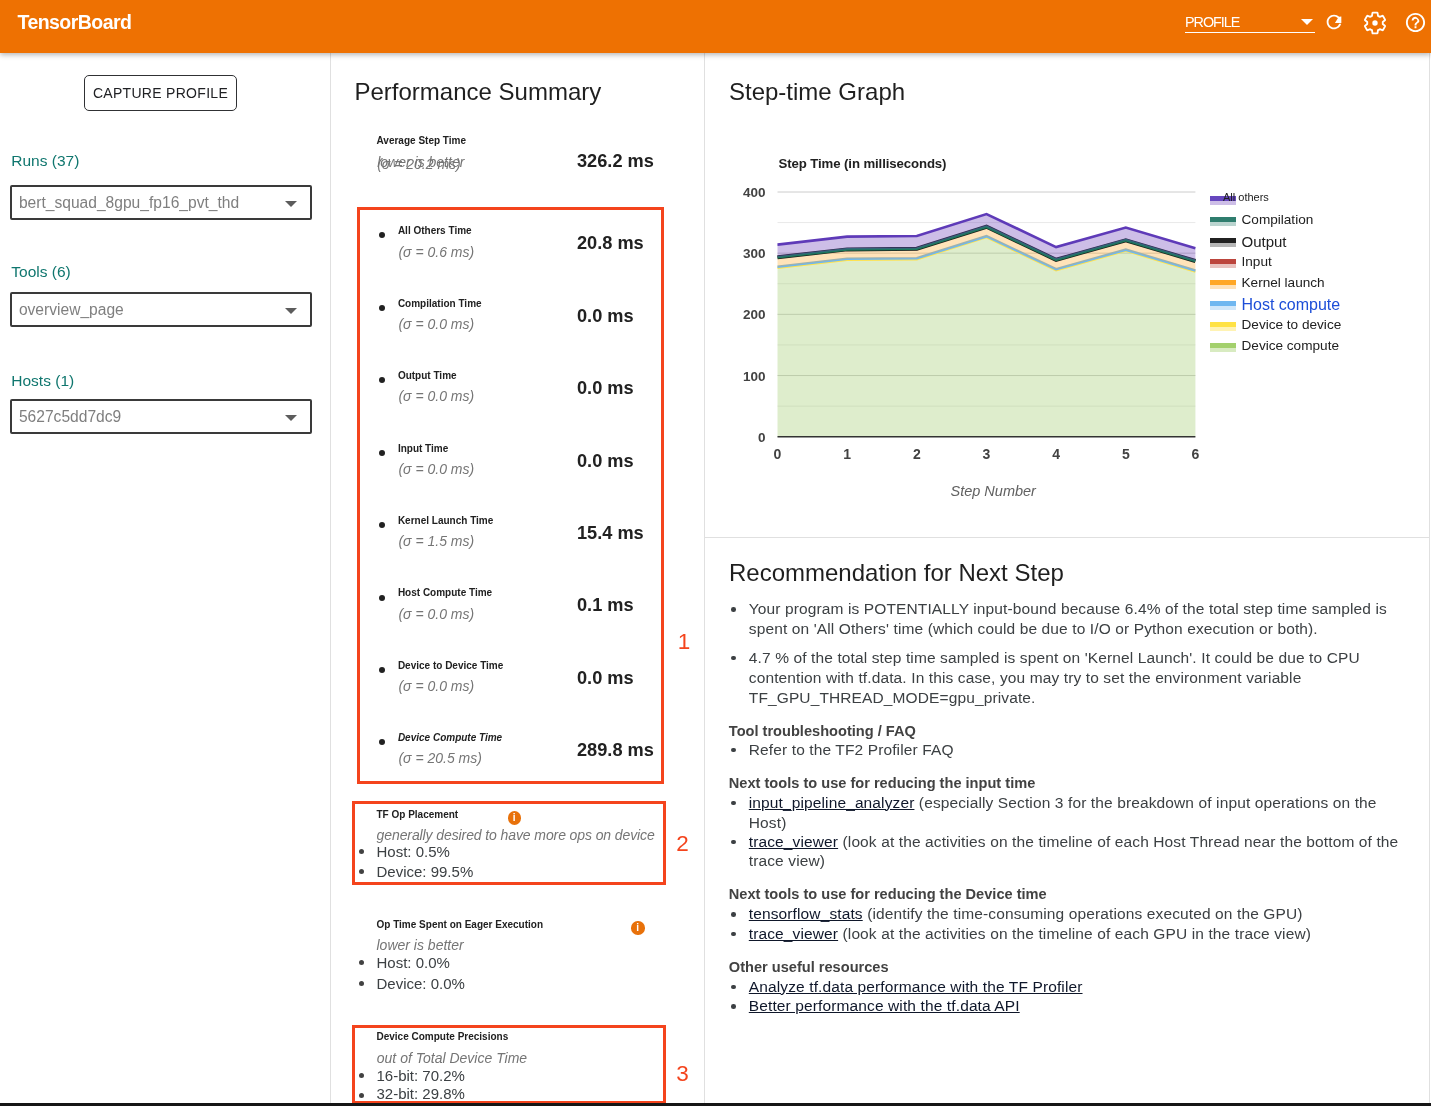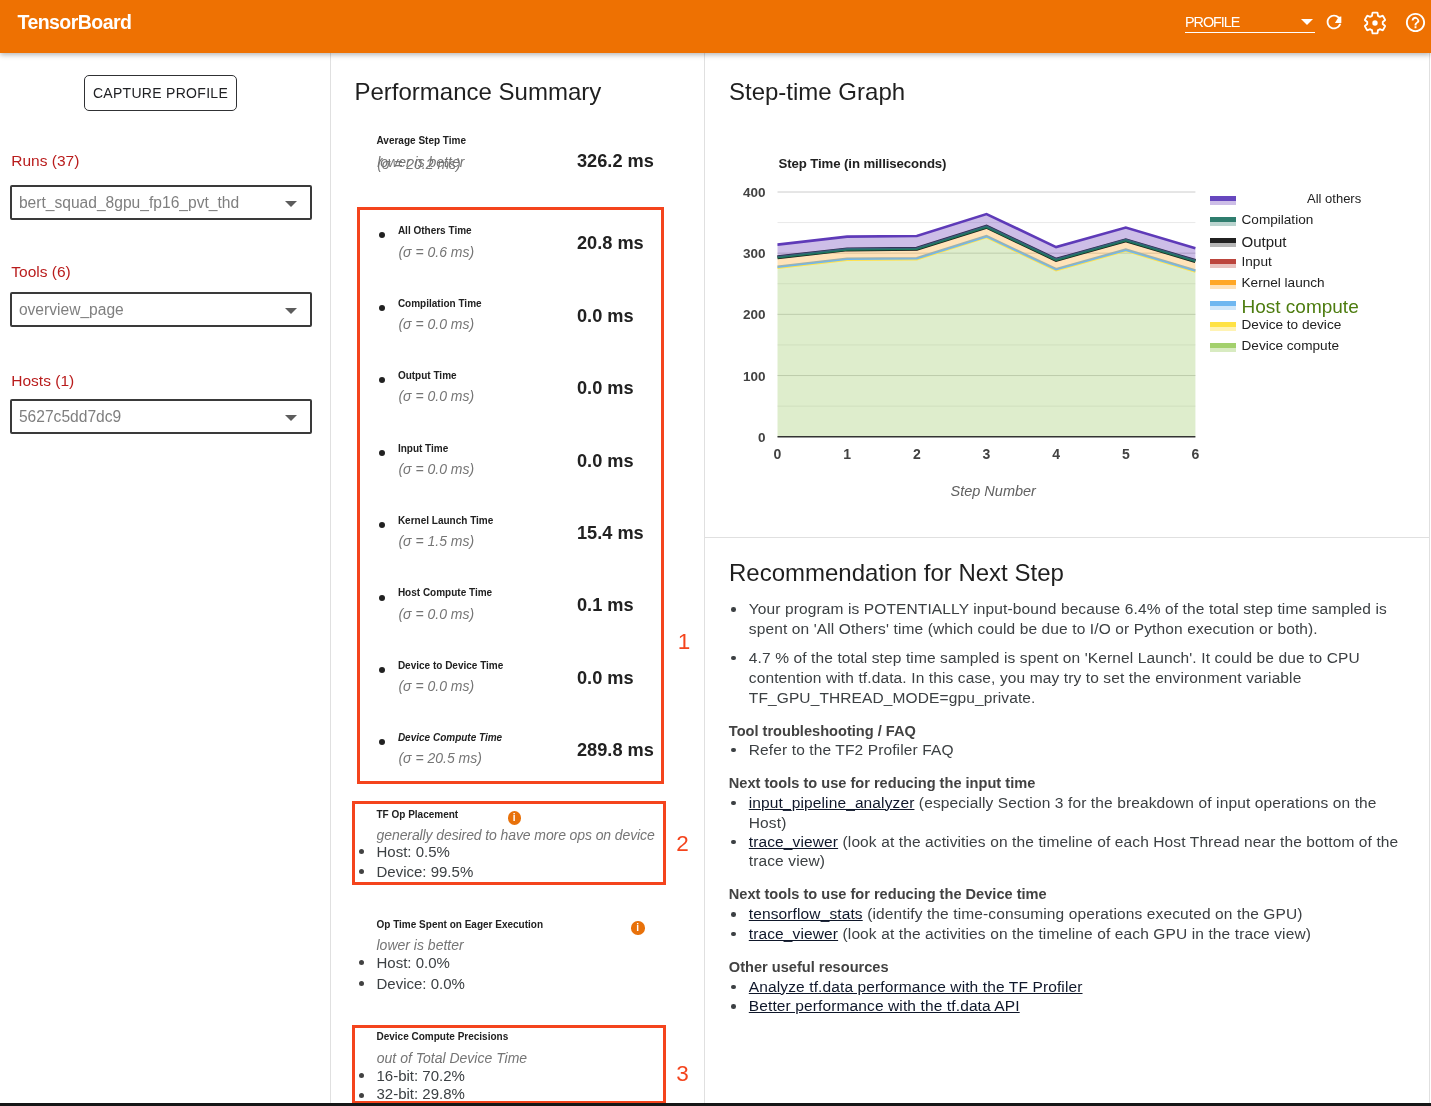--- a/index.html
+++ b/index.html
@@ -4,21 +4,21 @@
 <style>
 * { margin:0; padding:0; box-sizing:border-box; }
 html,body { width:1431px; height:1106px; background:#fff; overflow:hidden; }
 body { font-family:"Liberation Sans", sans-serif; position:relative; }
 .abs { position:absolute; }
 .b { font-weight:bold; }
 .it { font-style:italic; color:#757575; }
 .hdr { position:absolute; left:0; top:0; width:1431px; height:53px; background:#EE7102; box-shadow:0 2px 5px rgba(0,0,0,0.28); z-index:5; }
 .vline { position:absolute; width:1px; background:#e0e0e0; }
 .hline { position:absolute; height:1px; background:#e0e0e0; }
-.lbl { font-size:15.5px; color:#b91c1c; }
+.lbl { font-size:15.5px; color:#0f766e; }
 .selbox { position:absolute; left:10.4px; width:301.5px; height:35px; border:2px solid #3a3a3a; border-radius:2px; background:#fff; }
 .selbox span { position:absolute; left:6.5px; top:6.8px; font-size:15.6px; color:#7f7f7f; }
 .scaret { position:absolute; right:12.5px; top:14px; width:0; height:0; border-left:6.5px solid transparent; border-right:6.5px solid transparent; border-top:6.5px solid #5c5c5c; }
 .redbox { position:absolute; border:3.5px solid #F4441D; }
 .mlabel { position:absolute; font-size:10px; font-weight:bold; color:#212121; }
 .msig { position:absolute; font-size:14px; font-style:italic; color:#757575; }
 .mval { position:absolute; font-size:18.2px; font-weight:bold; color:#212121; }
 .mbul { position:absolute; width:6px; height:6px; border-radius:50%; background:#212121; }
 .sbul { position:absolute; width:5px; height:5px; border-radius:50%; background:#424242; }
 .rnum { position:absolute; font-size:22.5px; color:#F4441D; }
@@ -164,36 +164,36 @@
 <text x="212.8" y="404.90" text-anchor="middle" font-size="14" font-weight="bold" fill="#424242" font-family="Liberation Sans, sans-serif">2</text>
 <text x="282.5" y="404.90" text-anchor="middle" font-size="14" font-weight="bold" fill="#424242" font-family="Liberation Sans, sans-serif">3</text>
 <text x="352.1" y="404.90" text-anchor="middle" font-size="14" font-weight="bold" fill="#424242" font-family="Liberation Sans, sans-serif">4</text>
 <text x="421.8" y="404.90" text-anchor="middle" font-size="14" font-weight="bold" fill="#424242" font-family="Liberation Sans, sans-serif">5</text>
 <text x="491.4" y="404.90" text-anchor="middle" font-size="14" font-weight="bold" fill="#424242" font-family="Liberation Sans, sans-serif">6</text>
 </svg>
 <div class="abs b" style="left:778.6px; top:156px; font-size:13.2px; letter-spacing:-0.1px; color:#212121;">Step Time (in milliseconds)</div>
 <div class="abs it" style="left:950.5px; top:483.3px; font-size:14.5px; color:#616161;">Step Number</div>
 <div class="abs" style="left:1209.7px; top:196.3px; width:26px; height:4.6px; background:#6647BE;"></div>
 <div class="abs" style="left:1209.7px; top:200.9px; width:26px; height:4.4px; background:rgba(103,58,183,0.33);"></div>
-<div class="abs" style="left:1307px; top:191.0px; font-size:13px; color:#212121;">All others</div>
+<div class="abs" style="left:1223px; top:191.0px; font-size:11px; color:#212121;">All others</div>
 <div class="abs" style="left:1209.7px; top:217.3px; width:26px; height:4.6px; background:#2F7D6E;"></div>
 <div class="abs" style="left:1209.7px; top:221.9px; width:26px; height:4.4px; background:rgba(47,125,110,0.33);"></div>
 <div class="abs" style="left:1241.5px; top:212.0px; font-size:13.6px; color:#212121;">Compilation</div>
 <div class="abs" style="left:1209.7px; top:238.3px; width:26px; height:4.6px; background:#212121;"></div>
 <div class="abs" style="left:1209.7px; top:242.9px; width:26px; height:4.4px; background:rgba(33,33,33,0.33);"></div>
 <div class="abs" style="left:1241.5px; top:233.0px; font-size:15px; color:#212121;">Output</div>
 <div class="abs" style="left:1209.7px; top:259.3px; width:26px; height:4.6px; background:#BC453D;"></div>
 <div class="abs" style="left:1209.7px; top:263.9px; width:26px; height:4.4px; background:rgba(188,69,61,0.33);"></div>
 <div class="abs" style="left:1241.5px; top:254.0px; font-size:13.6px; color:#212121;">Input</div>
 <div class="abs" style="left:1209.7px; top:280.3px; width:26px; height:4.6px; background:#FFA726;"></div>
 <div class="abs" style="left:1209.7px; top:284.9px; width:26px; height:4.4px; background:rgba(255,167,38,0.33);"></div>
 <div class="abs" style="left:1241.5px; top:275.0px; font-size:13.6px; color:#212121;">Kernel launch</div>
 <div class="abs" style="left:1209.7px; top:301.3px; width:26px; height:4.6px; background:#6FB7F0;"></div>
 <div class="abs" style="left:1209.7px; top:305.9px; width:26px; height:4.4px; background:rgba(111,183,240,0.33);"></div>
-<div class="abs" style="left:1241.5px; top:296.0px; font-size:19px; color:#4d7c0f;">Host compute</div>
+<div class="abs" style="left:1241.5px; top:296.0px; font-size:16px; color:#1d4ed8;">Host compute</div>
 <div class="abs" style="left:1209.7px; top:322.3px; width:26px; height:4.6px; background:#FFE244;"></div>
 <div class="abs" style="left:1209.7px; top:326.9px; width:26px; height:4.4px; background:rgba(255,226,68,0.4);"></div>
 <div class="abs" style="left:1241.5px; top:317.0px; font-size:13.6px; color:#212121;">Device to device</div>
 <div class="abs" style="left:1209.7px; top:343.3px; width:26px; height:4.6px; background:#A3D06C;"></div>
 <div class="abs" style="left:1209.7px; top:347.9px; width:26px; height:4.4px; background:rgba(163,208,108,0.42);"></div>
 <div class="abs" style="left:1241.5px; top:338.0px; font-size:13.6px; color:#212121;">Device compute</div>
 
 <div class="title24" style="left:729px; top:559.3px;">Recommendation for Next Step</div>
 <div class="abs" style="left:731.2px; top:607.4px; width:4.6px; height:4.6px; border-radius:50%; background:#3c4043;"></div>
 <div class="rec" style="left:748.8px; top:600.4px;">Your program is POTENTIALLY input-bound because 6.4% of the total step time sampled is</div>

